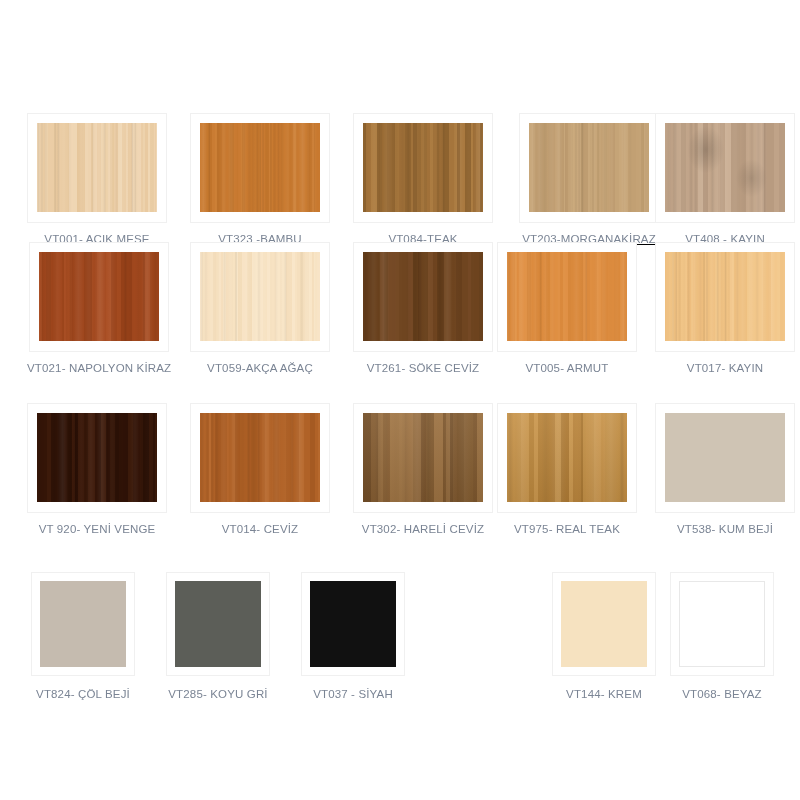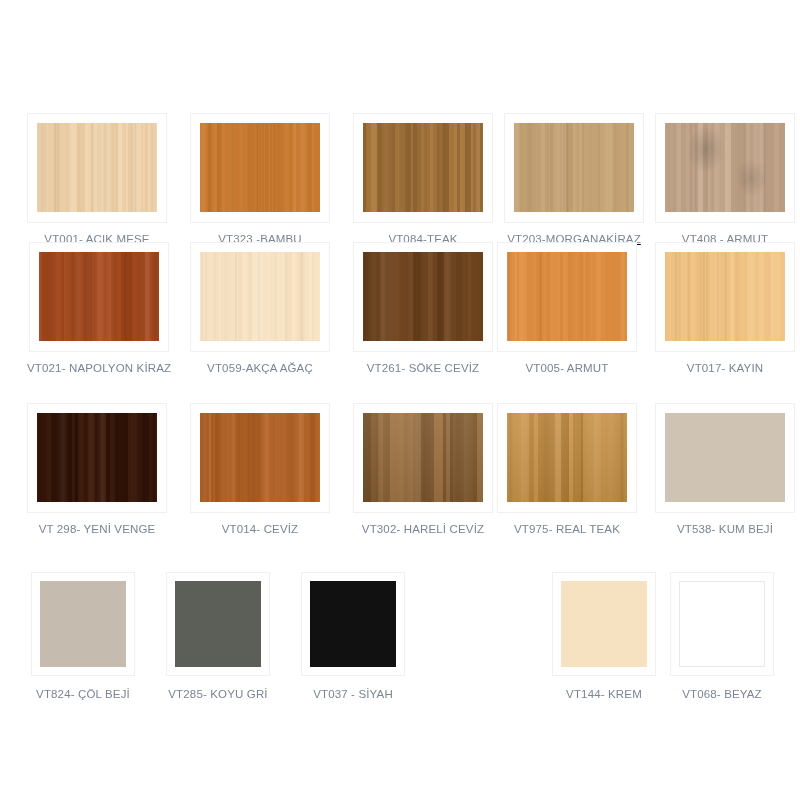--- a/index.html
+++ b/index.html
@@ -92,31 +92,31 @@
           <div class="swatch" style="background: linear-gradient(90deg, rgba(0, 0, 0, 0) 0%, rgba(255, 255, 255, 0.067) 3.25%, rgba(0, 0, 0, 0) 6.5%, rgba(0, 0, 0, 0) 6.5%, rgba(0, 0, 0, 0.075) 7.66%, rgba(0, 0, 0, 0) 8.82%, rgba(0, 0, 0, 0) 8.82%, rgba(0, 0, 0, 0.004) 11.06%, rgba(0, 0, 0, 0) 13.3%, rgba(0, 0, 0, 0) 13.3%, rgba(0, 0, 0, 0.035) 15.05%, rgba(0, 0, 0, 0) 16.8%, rgba(0, 0, 0, 0) 16.8%, rgba(255, 255, 255, 0.047) 19.79%, rgba(0, 0, 0, 0) 22.78%, rgba(0, 0, 0, 0) 22.78%, rgba(255, 255, 255, 0.06) 25.95%, rgba(0, 0, 0, 0) 29.11%, rgba(0, 0, 0, 0) 29.11%, rgba(0, 0, 0, 0.01) 31.22%, rgba(0, 0, 0, 0) 33.32%, rgba(0, 0, 0, 0) 33.32%, rgba(255, 255, 255, 0.05) 36.37%, rgba(0, 0, 0, 0) 39.42%, rgba(0, 0, 0, 0) 39.42%, rgba(0, 0, 0, 0.047) 41.01%, rgba(0, 0, 0, 0) 42.6%, rgba(0, 0, 0, 0) 42.6%, rgba(0, 0, 0, 0.035) 44.34%, rgba(0, 0, 0, 0) 46.09%, rgba(0, 0, 0, 0) 46.09%, rgba(0, 0, 0, 0.055) 47.58%, rgba(0, 0, 0, 0) 49.08%, rgba(0, 0, 0, 0) 49.08%, rgba(0, 0, 0, 0.08) 50.16%, rgba(0, 0, 0, 0) 51.25%, rgba(0, 0, 0, 0) 51.25%, rgba(0, 0, 0, 0.067) 52.56%, rgba(0, 0, 0, 0) 53.86%, rgba(0, 0, 0, 0) 53.86%, rgba(0, 0, 0, 0.02) 55.86%, rgba(0, 0, 0, 0) 57.86%, rgba(0, 0, 0, 0) 57.86%, rgba(0, 0, 0, 0.07) 59.08%, rgba(0, 0, 0, 0) 60.31%, rgba(0, 0, 0, 0) 60.31%, rgba(0, 0, 0, 0.03) 62.12%, rgba(0, 0, 0, 0) 63.94%, rgba(0, 0, 0, 0) 63.94%, rgba(0, 0, 0, 0.055) 65.42%, rgba(0, 0, 0, 0) 66.9%, rgba(0, 0, 0, 0) 66.9%, rgba(0, 0, 0, 0.04) 68.58%, rgba(0, 0, 0, 0) 70.27%, rgba(0, 0, 0, 0) 70.27%, rgba(255, 255, 255, 0.027) 72.98%, rgba(0, 0, 0, 0) 75.69%, rgba(0, 0, 0, 0) 75.69%, rgba(255, 255, 255, 0.06) 78.87%, rgba(0, 0, 0, 0) 82.05%, rgba(0, 0, 0, 0) 82.05%, rgba(255, 255, 255, 0.067) 85.33%, rgba(0, 0, 0, 0) 88.62%, rgba(0, 0, 0, 0) 88.62%, rgba(0, 0, 0, 0.047) 90.21%, rgba(0, 0, 0, 0) 91.81%, rgba(0, 0, 0, 0) 91.81%, rgba(255, 255, 255, 0.043) 94.74%, rgba(0, 0, 0, 0) 97.67%), linear-gradient(90deg, rgb(203, 125, 52) 0%, rgb(203, 125, 52) 3.2%, rgb(200, 121, 47) 3.2%, rgb(200, 121, 47) 5.26%, rgb(197, 119, 45) 5.26%, rgb(197, 119, 45) 7.68%, rgb(193, 116, 43) 7.68%, rgb(193, 116, 43) 10.36%, rgb(202, 124, 51) 10.36%, rgb(202, 124, 51) 12.8%, rgb(205, 128, 54) 12.8%, rgb(205, 128, 54) 14.42%, rgb(193, 116, 43) 14.42%, rgb(193, 116, 43) 16.13%, rgb(193, 116, 43) 16.13%, rgb(193, 116, 43) 18.37%, rgb(200, 121, 47) 18.37%, rgb(200, 121, 47) 20.58%, rgb(199, 120, 46) 20.58%, rgb(199, 120, 46) 22.1%, rgb(200, 121, 47) 22.1%, rgb(200, 121, 47) 23.4%, rgb(198, 120, 46) 23.4%, rgb(198, 120, 46) 25.38%, rgb(192, 116, 43) 25.38%, rgb(192, 116, 43) 28.43%, rgb(201, 122, 49) 28.43%, rgb(201, 122, 49) 30.72%, rgb(200, 121, 47) 30.72%, rgb(200, 121, 47) 31.85%, rgb(202, 123, 50) 31.85%, rgb(202, 123, 50) 34.05%, rgb(203, 125, 51) 34.05%, rgb(203, 125, 51) 35.18%, rgb(194, 117, 44) 35.18%, rgb(194, 117, 44) 37.68%, rgb(200, 121, 47) 37.68%, rgb(200, 121, 47) 39.6%, rgb(200, 121, 47) 39.6%, rgb(200, 121, 47) 41.58%, rgb(197, 119, 45) 41.58%, rgb(197, 119, 45) 43.76%, rgb(199, 121, 47) 43.76%, rgb(199, 121, 47) 47.31%, rgb(195, 118, 45) 47.31%, rgb(195, 118, 45) 49.44%, rgb(201, 123, 49) 49.44%, rgb(201, 123, 49) 51.07%, rgb(202, 123, 50) 51.07%, rgb(202, 123, 50) 52.44%, rgb(201, 122, 48) 52.44%, rgb(201, 122, 48) 54.4%, rgb(195, 118, 44) 54.4%, rgb(195, 118, 44) 57.09%, rgb(204, 127, 54) 57.09%, rgb(204, 127, 54) 58.74%, rgb(200, 122, 48) 58.74%, rgb(200, 122, 48) 61.09%, rgb(196, 118, 45) 61.09%, rgb(196, 118, 45) 63.38%, rgb(199, 120, 47) 63.38%, rgb(199, 120, 47) 66.34%, rgb(197, 119, 46) 66.34%, rgb(197, 119, 46) 68.08%, rgb(201, 123, 49) 68.08%, rgb(201, 123, 49) 70.61%, rgb(201, 123, 49) 70.61%, rgb(201, 123, 49) 74.26%, rgb(197, 119, 45) 74.26%, rgb(197, 119, 45) 77.49%, rgb(204, 126, 53) 77.49%, rgb(204, 126, 53) 78.6%, rgb(205, 128, 54) 78.6%, rgb(205, 128, 54) 80.2%, rgb(199, 120, 46) 80.2%, rgb(199, 120, 46) 81.48%, rgb(201, 123, 49) 81.48%, rgb(201, 123, 49) 84.9%, rgb(202, 124, 51) 84.9%, rgb(202, 124, 51) 87.84%, rgb(201, 123, 49) 87.84%, rgb(201, 123, 49) 89.03%, rgb(202, 124, 50) 89.03%, rgb(202, 124, 50) 90.73%, rgb(194, 117, 44) 90.73%, rgb(194, 117, 44) 93.63%, rgb(202, 124, 50) 93.63%, rgb(202, 124, 50) 94.63%, rgb(193, 116, 43) 94.63%, rgb(193, 116, 43) 95.65%, rgb(200, 121, 47) 95.65%, rgb(200, 121, 47) 98.6%, rgb(200, 121, 47) 100%);"></div>
         </div>
         <div class="label" style="color: rgb(122, 132, 148);">VT323 -BAMBU</div>
       </div>
       <div class="card-wrap" style="position: absolute; left: 353px;">
         <div class="card card-wood">
           <div class="swatch" style="background: linear-gradient(90deg, rgba(0, 0, 0, 0) 0%, rgba(0, 0, 0, 0.024) 2.78%, rgba(0, 0, 0, 0) 5.56%, rgba(0, 0, 0, 0) 5.56%, rgba(255, 255, 255, 0.03) 9.49%, rgba(0, 0, 0, 0) 13.42%, rgba(0, 0, 0, 0) 13.42%, rgba(0, 0, 0, 0.08) 15%, rgba(0, 0, 0, 0) 16.57%, rgba(0, 0, 0, 0) 16.57%, rgba(255, 255, 255, 0.043) 20.75%, rgba(0, 0, 0, 0) 24.93%, rgba(0, 0, 0, 0) 24.93%, rgba(0, 0, 0, 0.027) 27.67%, rgba(0, 0, 0, 0) 30.4%, rgba(0, 0, 0, 0) 30.4%, rgba(0, 0, 0, 0.027) 33.09%, rgba(0, 0, 0, 0) 35.78%, rgba(0, 0, 0, 0) 35.78%, rgba(0, 0, 0, 0.063) 37.68%, rgba(0, 0, 0, 0) 39.58%, rgba(0, 0, 0, 0) 39.58%, rgba(255, 255, 255, 0.024) 43.33%, rgba(0, 0, 0, 0) 47.09%, rgba(0, 0, 0, 0) 47.09%, rgba(255, 255, 255, 0.016) 50.66%, rgba(0, 0, 0, 0) 54.24%, rgba(0, 0, 0, 0) 54.24%, rgba(0, 0, 0, 0.01) 57.31%, rgba(0, 0, 0, 0) 60.39%, rgba(0, 0, 0, 0) 60.39%, rgba(0, 0, 0, 0.047) 62.61%, rgba(0, 0, 0, 0) 64.84%, rgba(0, 0, 0, 0) 64.84%, rgba(0, 0, 0, 0.06) 66.88%, rgba(0, 0, 0, 0) 68.93%, rgba(0, 0, 0, 0) 68.93%, rgba(255, 255, 255, 0.004) 72.33%, rgba(0, 0, 0, 0) 75.73%, rgba(0, 0, 0, 0) 75.73%, rgba(255, 255, 255, 0.05) 80.08%, rgba(0, 0, 0, 0) 84.42%, rgba(0, 0, 0, 0) 84.42%, rgba(255, 255, 255, 0.027) 88.3%, rgba(0, 0, 0, 0) 92.18%, rgba(0, 0, 0, 0) 92.18%, rgba(255, 255, 255, 0.075) 97.09%, rgba(0, 0, 0, 0) 100%), linear-gradient(90deg, rgb(142, 99, 47) 0%, rgb(142, 99, 47) 2.7%, rgb(163, 115, 58) 2.7%, rgb(163, 115, 58) 6.63%, rgb(174, 126, 66) 6.63%, rgb(174, 126, 66) 11.38%, rgb(143, 100, 48) 11.38%, rgb(143, 100, 48) 14.26%, rgb(154, 108, 53) 14.26%, rgb(154, 108, 53) 17.19%, rgb(155, 109, 54) 17.19%, rgb(155, 109, 54) 19.85%, rgb(148, 103, 50) 19.85%, rgb(148, 103, 50) 24.31%, rgb(145, 101, 49) 24.31%, rgb(145, 101, 49) 26.53%, rgb(164, 117, 59) 26.53%, rgb(164, 117, 59) 30.09%, rgb(157, 110, 55) 30.09%, rgb(157, 110, 55) 35.04%, rgb(145, 101, 49) 35.04%, rgb(145, 101, 49) 39.61%, rgb(160, 113, 57) 39.61%, rgb(160, 113, 57) 41.42%, rgb(139, 96, 45) 41.42%, rgb(139, 96, 45) 44.96%, rgb(152, 107, 53) 44.96%, rgb(152, 107, 53) 48.41%, rgb(162, 115, 58) 48.41%, rgb(162, 115, 58) 50.48%, rgb(153, 108, 53) 50.48%, rgb(153, 108, 53) 53.2%, rgb(161, 113, 57) 53.2%, rgb(161, 113, 57) 55.6%, rgb(173, 125, 66) 55.6%, rgb(173, 125, 66) 58.7%, rgb(161, 114, 58) 58.7%, rgb(161, 114, 58) 61.9%, rgb(151, 106, 52) 61.9%, rgb(151, 106, 52) 63.42%, rgb(156, 109, 54) 63.42%, rgb(156, 109, 54) 66.74%, rgb(142, 99, 47) 66.74%, rgb(142, 99, 47) 71.77%, rgb(165, 117, 60) 71.77%, rgb(165, 117, 60) 75.96%, rgb(171, 123, 64) 75.96%, rgb(171, 123, 64) 78.13%, rgb(144, 100, 48) 78.13%, rgb(144, 100, 48) 81.11%, rgb(169, 121, 63) 81.11%, rgb(169, 121, 63) 84.61%, rgb(142, 99, 47) 84.61%, rgb(142, 99, 47) 89.68%, rgb(171, 123, 64) 89.68%, rgb(171, 123, 64) 91.51%, rgb(157, 110, 55) 91.51%, rgb(157, 110, 55) 94.4%, rgb(166, 118, 61) 94.4%, rgb(166, 118, 61) 97.24%, rgb(141, 98, 46) 97.24%, rgb(141, 98, 46) 99.21%, rgb(151, 106, 52) 99.21%, rgb(151, 106, 52) 100%);"></div>
         </div>
         <div class="label" style="color: rgb(122, 132, 148);">VT084-TEAK</div>
       </div>
-      <div class="card-wrap" style="position: absolute; left: 504px; text-decoration: underline;">
+      <div class="card-wrap" style="position: absolute; left: 519px; text-decoration: underline;">
         <div class="card card-wood">
           <div class="swatch" style="background: linear-gradient(90deg, rgba(0, 0, 0, 0) 0%, rgba(255, 255, 255, 0.06) 3.18%, rgba(0, 0, 0, 0) 6.36%, rgba(0, 0, 0, 0) 6.36%, rgba(255, 255, 255, 0.043) 9.3%, rgba(0, 0, 0, 0) 12.24%, rgba(0, 0, 0, 0) 12.24%, rgba(0, 0, 0, 0.04) 13.93%, rgba(0, 0, 0, 0) 15.63%, rgba(0, 0, 0, 0) 15.63%, rgba(255, 255, 255, 0.04) 18.52%, rgba(0, 0, 0, 0) 21.4%, rgba(0, 0, 0, 0) 21.4%, rgba(255, 255, 255, 0.067) 24.68%, rgba(0, 0, 0, 0) 27.96%, rgba(0, 0, 0, 0) 27.96%, rgba(0, 0, 0, 0.016) 30.01%, rgba(0, 0, 0, 0) 32.07%, rgba(0, 0, 0, 0) 32.07%, rgba(255, 255, 255, 0.04) 34.92%, rgba(0, 0, 0, 0) 37.77%, rgba(0, 0, 0, 0) 37.77%, rgba(0, 0, 0, 0.063) 39.14%, rgba(0, 0, 0, 0) 40.5%, rgba(0, 0, 0, 0) 40.5%, rgba(0, 0, 0, 0.063) 41.85%, rgba(0, 0, 0, 0) 43.19%, rgba(0, 0, 0, 0) 43.19%, rgba(0, 0, 0, 0.067) 44.49%, rgba(0, 0, 0, 0) 45.79%, rgba(0, 0, 0, 0) 45.79%, rgba(255, 255, 255, 0.01) 48.25%, rgba(0, 0, 0, 0) 50.7%, rgba(0, 0, 0, 0) 50.7%, rgba(255, 255, 255, 0.035) 53.54%, rgba(0, 0, 0, 0) 56.38%, rgba(0, 0, 0, 0) 56.38%, rgba(0, 0, 0, 0.02) 58.38%, rgba(0, 0, 0, 0) 60.37%, rgba(0, 0, 0, 0) 60.37%, rgba(255, 255, 255, 0.035) 63.17%, rgba(0, 0, 0, 0) 65.97%, rgba(0, 0, 0, 0) 65.97%, rgba(255, 255, 255, 0.035) 68.79%, rgba(0, 0, 0, 0) 71.62%, rgba(0, 0, 0, 0) 71.62%, rgba(0, 0, 0, 0) 73.89%, rgba(0, 0, 0, 0) 76.16%, rgba(0, 0, 0, 0) 76.16%, rgba(255, 255, 255, 0.055) 79.24%, rgba(0, 0, 0, 0) 82.33%, rgba(0, 0, 0, 0) 82.33%, rgba(0, 0, 0, 0.024) 84.24%, rgba(0, 0, 0, 0) 86.15%, rgba(0, 0, 0, 0) 86.15%, rgba(255, 255, 255, 0) 88.45%, rgba(0, 0, 0, 0) 90.75%, rgba(0, 0, 0, 0) 90.75%, rgba(255, 255, 255, 0.016) 93.28%, rgba(0, 0, 0, 0) 95.81%, rgba(0, 0, 0, 0) 95.81%, rgba(0, 0, 0, 0.04) 97.48%, rgba(0, 0, 0, 0) 99.16%, rgba(0, 0, 0, 0) 99.16%, rgba(0, 0, 0, 0.035) 100.91%, rgba(0, 0, 0, 0) 100%, rgba(0, 0, 0, 0) 100%, rgba(0, 0, 0, 0.01) 102.1%, rgba(0, 0, 0, 0) 100%), linear-gradient(90deg, rgb(199, 166, 121) 0%, rgb(199, 166, 121) 3.65%, rgb(194, 160, 115) 3.65%, rgb(194, 160, 115) 5.38%, rgb(190, 156, 112) 5.38%, rgb(190, 156, 112) 7.4%, rgb(191, 157, 113) 7.4%, rgb(191, 157, 113) 9.53%, rgb(187, 154, 110) 9.53%, rgb(187, 154, 110) 13.04%, rgb(192, 158, 113) 13.04%, rgb(192, 158, 113) 16.18%, rgb(190, 156, 112) 16.18%, rgb(190, 156, 112) 19.11%, rgb(192, 158, 114) 19.11%, rgb(192, 158, 114) 22%, rgb(196, 162, 117) 22%, rgb(196, 162, 117) 25.52%, rgb(190, 156, 112) 25.52%, rgb(190, 156, 112) 29.18%, rgb(201, 168, 123) 29.18%, rgb(201, 168, 123) 30.24%, rgb(189, 155, 111) 30.24%, rgb(189, 155, 111) 32.54%, rgb(195, 161, 116) 32.54%, rgb(195, 161, 116) 34.71%, rgb(197, 164, 119) 34.71%, rgb(197, 164, 119) 36.58%, rgb(202, 169, 124) 36.58%, rgb(202, 169, 124) 40.08%, rgb(201, 168, 124) 40.08%, rgb(201, 168, 124) 43.08%, rgb(187, 154, 110) 43.08%, rgb(187, 154, 110) 45.38%, rgb(190, 156, 112) 45.38%, rgb(190, 156, 112) 48.8%, rgb(201, 168, 123) 48.8%, rgb(201, 168, 123) 50.54%, rgb(197, 164, 119) 50.54%, rgb(197, 164, 119) 52.35%, rgb(189, 156, 111) 52.35%, rgb(189, 156, 111) 53.9%, rgb(199, 166, 121) 53.9%, rgb(199, 166, 121) 57.02%, rgb(191, 158, 113) 57.02%, rgb(191, 158, 113) 58.25%, rgb(199, 165, 120) 58.25%, rgb(199, 165, 120) 60.16%, rgb(195, 161, 116) 60.16%, rgb(195, 161, 116) 62.17%, rgb(190, 157, 112) 62.17%, rgb(190, 157, 112) 64.66%, rgb(195, 161, 116) 64.66%, rgb(195, 161, 116) 67.46%, rgb(193, 159, 114) 67.46%, rgb(193, 159, 114) 70.13%, rgb(190, 156, 112) 70.13%, rgb(190, 156, 112) 71.32%, rgb(197, 164, 119) 71.32%, rgb(197, 164, 119) 74.61%, rgb(201, 168, 123) 74.61%, rgb(201, 168, 123) 78.11%, rgb(198, 164, 119) 78.11%, rgb(198, 164, 119) 79.41%, rgb(200, 167, 122) 79.41%, rgb(200, 167, 122) 82.24%, rgb(194, 160, 115) 82.24%, rgb(194, 160, 115) 84.74%, rgb(194, 160, 115) 84.74%, rgb(194, 160, 115) 86.06%, rgb(194, 160, 115) 86.06%, rgb(194, 160, 115) 89.44%, rgb(196, 162, 117) 89.44%, rgb(196, 162, 117) 93.04%, rgb(188, 155, 110) 93.04%, rgb(188, 155, 110) 96.17%, rgb(201, 168, 124) 96.17%, rgb(201, 168, 124) 97.99%, rgb(198, 165, 120) 97.99%, rgb(198, 165, 120) 100%);"></div>
         </div>
         <div class="label" style="color: rgb(122, 132, 148);">VT203-MORGANAKİRAZ</div>
       </div>
       <div class="card-wrap" style="position: absolute; left: 655px;">
         <div class="card card-wood">
           <div class="swatch" style="background: radial-gradient(22% 38% at 34% 30%, rgba(0, 0, 0, 0.16), rgba(0, 0, 0, 0) 70%), radial-gradient(18% 30% at 72% 62%, rgba(0, 0, 0, 0.12), rgba(0, 0, 0, 0) 72%), linear-gradient(90deg, rgba(0, 0, 0, 0) 0%, rgba(0, 0, 0, 0.04) 3%, rgba(0, 0, 0, 0) 5.99%, rgba(0, 0, 0, 0) 5.99%, rgba(0, 0, 0, 0.07) 8.15%, rgba(0, 0, 0, 0) 10.31%, rgba(0, 0, 0, 0) 10.31%, rgba(255, 255, 255, 0.027) 15.04%, rgba(0, 0, 0, 0) 19.77%, rgba(0, 0, 0, 0) 19.77%, rgba(0, 0, 0, 0.08) 21.77%, rgba(0, 0, 0, 0) 23.77%, rgba(0, 0, 0, 0) 23.77%, rgba(0, 0, 0, 0.08) 25.72%, rgba(0, 0, 0, 0) 27.67%, rgba(0, 0, 0, 0) 27.67%, rgba(255, 255, 255, 0.035) 32.61%, rgba(0, 0, 0, 0) 37.55%, rgba(0, 0, 0, 0) 37.55%, rgba(0, 0, 0, 0.075) 39.6%, rgba(0, 0, 0, 0) 41.66%, rgba(0, 0, 0, 0) 41.66%, rgba(255, 255, 255, 0.067) 47.46%, rgba(0, 0, 0, 0) 53.26%, rgba(0, 0, 0, 0) 53.26%, rgba(255, 255, 255, 0.027) 58%, rgba(0, 0, 0, 0) 62.74%, rgba(0, 0, 0, 0) 62.74%, rgba(0, 0, 0, 0.02) 66.22%, rgba(0, 0, 0, 0) 69.71%, rgba(0, 0, 0, 0) 69.71%, rgba(0, 0, 0, 0.055) 72.34%, rgba(0, 0, 0, 0) 74.98%, rgba(0, 0, 0, 0) 74.98%, rgba(0, 0, 0, 0.047) 77.72%, rgba(0, 0, 0, 0) 80.47%, rgba(0, 0, 0, 0) 80.47%, rgba(0, 0, 0, 0.075) 82.59%, rgba(0, 0, 0, 0) 84.7%), linear-gradient(90deg, rgb(193, 164, 137) 0%, rgb(193, 164, 137) 4.2%, rgb(191, 162, 135) 4.2%, rgb(191, 162, 135) 7.27%, rgb(196, 168, 141) 7.27%, rgb(196, 168, 141) 13.63%, rgb(184, 156, 129) 13.63%, rgb(184, 156, 129) 17.91%, rgb(193, 164, 137) 17.91%, rgb(193, 164, 137) 21.58%, rgb(193, 164, 137) 21.58%, rgb(193, 164, 137) 27.76%, rgb(202, 175, 149) 27.76%, rgb(202, 175, 149) 31.42%, rgb(181, 152, 126) 31.42%, rgb(181, 152, 126) 36.21%, rgb(196, 167, 140) 36.21%, rgb(196, 167, 140) 38.94%, rgb(198, 170, 143) 38.94%, rgb(198, 170, 143) 44.07%, rgb(193, 164, 137) 44.07%, rgb(193, 164, 137) 46.25%, rgb(187, 158, 131) 46.25%, rgb(187, 158, 131) 49.94%, rgb(204, 177, 151) 49.94%, rgb(204, 177, 151) 54.66%, rgb(184, 156, 129) 54.66%, rgb(184, 156, 129) 60.11%, rgb(182, 154, 127) 60.11%, rgb(182, 154, 127) 62.85%, rgb(184, 155, 128) 62.85%, rgb(184, 155, 128) 67.18%, rgb(196, 167, 140) 67.18%, rgb(196, 167, 140) 73.41%, rgb(197, 169, 142) 73.41%, rgb(197, 169, 142) 76.17%, rgb(200, 172, 146) 76.17%, rgb(200, 172, 146) 82.65%, rgb(185, 156, 130) 82.65%, rgb(185, 156, 130) 85.33%, rgb(184, 155, 128) 85.33%, rgb(184, 155, 128) 90.73%, rgb(192, 163, 136) 90.73%, rgb(192, 163, 136) 94.94%, rgb(185, 156, 130) 94.94%, rgb(185, 156, 130) 97.74%, rgb(185, 157, 130) 97.74%, rgb(185, 157, 130) 100%);"></div>
         </div>
-        <div class="label" style="color: rgb(122, 132, 148);">VT408 - ARMUT</div>
+        <div class="label" style="color: rgb(122, 132, 148);">VT408 - KAYIN</div>
       </div>
     </div>
     <div class="row row-wood" style="top: 242px;">
       <div class="card-wrap" style="position: absolute; left: 27px;">
         <div class="card card-wood">
           <div class="swatch" style="background: linear-gradient(90deg, rgba(0, 0, 0, 0) 0%, rgba(0, 0, 0, 0.06) 2.04%, rgba(0, 0, 0, 0) 4.09%, rgba(0, 0, 0, 0) 4.09%, rgba(255, 255, 255, 0.02) 7.83%, rgba(0, 0, 0, 0) 11.56%, rgba(0, 0, 0, 0) 11.56%, rgba(255, 255, 255, 0.035) 15.58%, rgba(0, 0, 0, 0) 19.59%, rgba(0, 0, 0, 0) 19.59%, rgba(0, 0, 0, 0.027) 22.24%, rgba(0, 0, 0, 0) 24.9%, rgba(0, 0, 0, 0) 24.9%, rgba(0, 0, 0, 0.075) 26.61%, rgba(0, 0, 0, 0) 28.33%, rgba(0, 0, 0, 0) 28.33%, rgba(255, 255, 255, 0.06) 32.88%, rgba(0, 0, 0, 0) 37.44%, rgba(0, 0, 0, 0) 37.44%, rgba(255, 255, 255, 0.047) 41.72%, rgba(0, 0, 0, 0) 46%, rgba(0, 0, 0, 0) 46%, rgba(255, 255, 255, 0.075) 50.89%, rgba(0, 0, 0, 0) 55.78%, rgba(0, 0, 0, 0) 55.78%, rgba(255, 255, 255, 0.043) 60%, rgba(0, 0, 0, 0) 64.23%, rgba(0, 0, 0, 0) 64.23%, rgba(0, 0, 0, 0.01) 67.22%, rgba(0, 0, 0, 0) 70.21%, rgba(0, 0, 0, 0) 70.21%, rgba(0, 0, 0, 0.067) 72.08%, rgba(0, 0, 0, 0) 73.94%, rgba(0, 0, 0, 0) 73.94%, rgba(0, 0, 0, 0.024) 76.7%, rgba(0, 0, 0, 0) 79.46%, rgba(0, 0, 0, 0) 79.46%, rgba(0, 0, 0, 0.024) 82.27%, rgba(0, 0, 0, 0) 85.08%, rgba(0, 0, 0, 0) 85.08%, rgba(255, 255, 255, 0.08) 90.04%, rgba(0, 0, 0, 0) 95%, rgba(0, 0, 0, 0) 95%, rgba(0, 0, 0, 0.05) 97.18%, rgba(0, 0, 0, 0) 99.36%, rgba(0, 0, 0, 0) 99.36%, rgba(0, 0, 0, 0.05) 101.55%, rgba(0, 0, 0, 0) 100%), linear-gradient(90deg, rgb(171, 80, 37) 0%, rgb(171, 80, 37) 2.61%, rgb(155, 68, 27) 2.61%, rgb(155, 68, 27) 5.96%, rgb(149, 65, 25) 5.96%, rgb(149, 65, 25) 10.15%, rgb(156, 68, 27) 10.15%, rgb(156, 68, 27) 11.87%, rgb(157, 69, 28) 11.87%, rgb(157, 69, 28) 14.58%, rgb(161, 71, 29) 14.58%, rgb(161, 71, 29) 19.5%, rgb(156, 69, 27) 19.5%, rgb(156, 69, 27) 21.14%, rgb(171, 79, 36) 21.14%, rgb(171, 79, 36) 22.7%, rgb(165, 75, 32) 22.7%, rgb(165, 75, 32) 27.88%, rgb(155, 68, 27) 27.88%, rgb(155, 68, 27) 29.93%, rgb(157, 69, 28) 29.93%, rgb(157, 69, 28) 34.27%, rgb(159, 70, 29) 34.27%, rgb(159, 70, 29) 37.63%, rgb(150, 65, 25) 37.63%, rgb(150, 65, 25) 41.09%, rgb(149, 64, 24) 41.09%, rgb(149, 64, 24) 44.58%, rgb(163, 73, 31) 44.58%, rgb(163, 73, 31) 48.49%, rgb(169, 78, 35) 48.49%, rgb(169, 78, 35) 53.57%, rgb(167, 76, 34) 53.57%, rgb(167, 76, 34) 55.78%, rgb(171, 80, 37) 55.78%, rgb(171, 80, 37) 60.19%, rgb(156, 69, 28) 60.19%, rgb(156, 69, 28) 65.25%, rgb(163, 74, 31) 65.25%, rgb(163, 74, 31) 68.21%, rgb(149, 64, 24) 68.21%, rgb(149, 64, 24) 72.64%, rgb(149, 64, 24) 72.64%, rgb(149, 64, 24) 77.83%, rgb(160, 71, 29) 77.83%, rgb(160, 71, 29) 82.79%, rgb(158, 70, 28) 82.79%, rgb(158, 70, 28) 86.26%, rgb(150, 65, 25) 86.26%, rgb(150, 65, 25) 88.28%, rgb(166, 76, 33) 88.28%, rgb(166, 76, 33) 92.85%, rgb(156, 69, 27) 92.85%, rgb(156, 69, 27) 98.12%, rgb(155, 68, 27) 98.12%, rgb(155, 68, 27) 100%);"></div>
         </div>
         <div class="label" style="color: rgb(122, 132, 148);">VT021- NAPOLYON KİRAZ</div>
       </div>
       <div class="card-wrap" style="position: absolute; left: 190px;">
@@ -142,21 +142,21 @@
           <div class="swatch" style="background: linear-gradient(90deg, rgba(0, 0, 0, 0) 0%, rgba(255, 255, 255, 0.024) 2.65%, rgba(0, 0, 0, 0) 5.3%, rgba(0, 0, 0, 0) 5.3%, rgba(0, 0, 0, 0.05) 6.79%, rgba(0, 0, 0, 0) 8.29%, rgba(0, 0, 0, 0) 8.29%, rgba(0, 0, 0, 0.08) 9.38%, rgba(0, 0, 0, 0) 10.47%, rgba(0, 0, 0, 0) 10.47%, rgba(0, 0, 0, 0.04) 12.18%, rgba(0, 0, 0, 0) 13.89%, rgba(0, 0, 0, 0) 13.89%, rgba(0, 0, 0, 0.016) 15.97%, rgba(0, 0, 0, 0) 18.05%, rgba(0, 0, 0, 0) 18.05%, rgba(0, 0, 0, 0.047) 19.64%, rgba(0, 0, 0, 0) 21.24%, rgba(0, 0, 0, 0) 21.24%, rgba(255, 255, 255, 0.063) 24.45%, rgba(0, 0, 0, 0) 27.66%, rgba(0, 0, 0, 0) 27.66%, rgba(0, 0, 0, 0.027) 29.51%, rgba(0, 0, 0, 0) 31.35%, rgba(0, 0, 0, 0) 31.35%, rgba(0, 0, 0, 0.075) 32.53%, rgba(0, 0, 0, 0) 33.71%, rgba(0, 0, 0, 0) 33.71%, rgba(0, 0, 0, 0.067) 35.02%, rgba(0, 0, 0, 0) 36.33%, rgba(0, 0, 0, 0) 36.33%, rgba(255, 255, 255, 0.06) 39.46%, rgba(0, 0, 0, 0) 42.59%, rgba(0, 0, 0, 0) 42.59%, rgba(0, 0, 0, 0.067) 43.88%, rgba(0, 0, 0, 0) 45.16%, rgba(0, 0, 0, 0) 45.16%, rgba(0, 0, 0, 0.016) 47.23%, rgba(0, 0, 0, 0) 49.29%, rgba(0, 0, 0, 0) 49.29%, rgba(0, 0, 0, 0.075) 50.48%, rgba(0, 0, 0, 0) 51.66%, rgba(0, 0, 0, 0) 51.66%, rgba(255, 255, 255, 0.08) 55.12%, rgba(0, 0, 0, 0) 58.59%, rgba(0, 0, 0, 0) 58.59%, rgba(0, 0, 0, 0.043) 60.25%, rgba(0, 0, 0, 0) 61.91%, rgba(0, 0, 0, 0) 61.91%, rgba(255, 255, 255, 0.06) 65.06%, rgba(0, 0, 0, 0) 68.21%, rgba(0, 0, 0, 0) 68.21%, rgba(255, 255, 255, 0.08) 71.67%, rgba(0, 0, 0, 0) 75.12%, rgba(0, 0, 0, 0) 75.12%, rgba(0, 0, 0, 0.035) 76.88%, rgba(0, 0, 0, 0) 78.63%, rgba(0, 0, 0, 0) 78.63%, rgba(255, 255, 255, 0.067) 81.93%, rgba(0, 0, 0, 0) 85.23%, rgba(0, 0, 0, 0) 85.23%, rgba(255, 255, 255, 0.08) 88.7%, rgba(0, 0, 0, 0) 92.17%, rgba(0, 0, 0, 0) 92.17%, rgba(255, 255, 255, 0.02) 94.77%, rgba(0, 0, 0, 0) 97.37%, rgba(0, 0, 0, 0) 97.37%, rgba(255, 255, 255, 0.03) 100.09%, rgba(0, 0, 0, 0) 100%), linear-gradient(90deg, rgb(238, 191, 128) 0%, rgb(238, 191, 128) 1.19%, rgb(239, 192, 129) 1.19%, rgb(239, 192, 129) 3.63%, rgb(240, 195, 132) 3.63%, rgb(240, 195, 132) 5.43%, rgb(243, 200, 140) 5.43%, rgb(243, 200, 140) 7.35%, rgb(239, 192, 129) 7.35%, rgb(239, 192, 129) 9.43%, rgb(240, 194, 132) 9.43%, rgb(240, 194, 132) 10.49%, rgb(239, 193, 130) 10.49%, rgb(239, 193, 130) 13.34%, rgb(241, 197, 135) 13.34%, rgb(241, 197, 135) 16.62%, rgb(242, 198, 137) 16.62%, rgb(242, 198, 137) 18.73%, rgb(238, 190, 127) 18.73%, rgb(238, 190, 127) 21.7%, rgb(241, 196, 134) 21.7%, rgb(241, 196, 134) 23.21%, rgb(239, 192, 129) 23.21%, rgb(239, 192, 129) 24.9%, rgb(237, 190, 126) 24.9%, rgb(237, 190, 126) 27.33%, rgb(238, 190, 127) 27.33%, rgb(238, 190, 127) 30.98%, rgb(237, 189, 125) 30.98%, rgb(237, 189, 125) 33.4%, rgb(240, 194, 132) 33.4%, rgb(240, 194, 132) 35.97%, rgb(239, 192, 128) 35.97%, rgb(239, 192, 128) 37.8%, rgb(240, 194, 131) 37.8%, rgb(240, 194, 131) 39.54%, rgb(239, 192, 129) 39.54%, rgb(239, 192, 129) 41.6%, rgb(242, 198, 137) 41.6%, rgb(242, 198, 137) 42.8%, rgb(243, 201, 141) 42.8%, rgb(243, 201, 141) 44.27%, rgb(241, 197, 136) 44.27%, rgb(241, 197, 136) 47.05%, rgb(240, 194, 131) 47.05%, rgb(240, 194, 131) 50.32%, rgb(240, 194, 131) 50.32%, rgb(240, 194, 131) 52.31%, rgb(237, 190, 126) 52.31%, rgb(237, 190, 126) 54.1%, rgb(241, 196, 134) 54.1%, rgb(241, 196, 134) 55.93%, rgb(243, 200, 140) 55.93%, rgb(243, 200, 140) 57.57%, rgb(238, 191, 128) 57.57%, rgb(238, 191, 128) 58.86%, rgb(240, 194, 132) 58.86%, rgb(240, 194, 132) 61.78%, rgb(239, 193, 130) 61.78%, rgb(239, 193, 130) 64.85%, rgb(238, 192, 128) 64.85%, rgb(238, 192, 128) 67.99%, rgb(242, 200, 139) 67.99%, rgb(242, 200, 139) 70.91%, rgb(242, 198, 137) 70.91%, rgb(242, 198, 137) 74.53%, rgb(242, 199, 138) 74.53%, rgb(242, 199, 138) 76.71%, rgb(243, 200, 140) 76.71%, rgb(243, 200, 140) 77.81%, rgb(243, 200, 140) 77.81%, rgb(243, 200, 140) 81.39%, rgb(240, 194, 131) 81.39%, rgb(240, 194, 131) 83.59%, rgb(240, 194, 131) 83.59%, rgb(240, 194, 131) 85.94%, rgb(239, 192, 129) 85.94%, rgb(239, 192, 129) 88.09%, rgb(243, 200, 140) 88.09%, rgb(243, 200, 140) 90.44%, rgb(243, 200, 140) 90.44%, rgb(243, 200, 140) 93.5%, rgb(243, 201, 141) 93.5%, rgb(243, 201, 141) 96.06%, rgb(241, 196, 134) 96.06%, rgb(241, 196, 134) 98.9%, rgb(242, 197, 136) 98.9%, rgb(242, 197, 136) 100%);"></div>
         </div>
         <div class="label" style="color: rgb(122, 132, 148);">VT017- KAYIN</div>
       </div>
     </div>
     <div class="row row-wood" style="top: 403px;">
       <div class="card-wrap" style="position: absolute; left: 27px;">
         <div class="card card-wood">
           <div class="swatch" style="background: linear-gradient(90deg, rgba(0, 0, 0, 0) 0%, rgba(0, 0, 0, 0.016) 2.94%, rgba(0, 0, 0, 0) 5.87%, rgba(0, 0, 0, 0) 5.87%, rgba(0, 0, 0, 0.004) 9.06%, rgba(0, 0, 0, 0) 12.24%, rgba(0, 0, 0, 0) 12.24%, rgba(0, 0, 0, 0.055) 14.36%, rgba(0, 0, 0, 0) 16.48%, rgba(0, 0, 0, 0) 16.48%, rgba(255, 255, 255, 0.075) 21.39%, rgba(0, 0, 0, 0) 26.29%, rgba(0, 0, 0, 0) 26.29%, rgba(0, 0, 0, 0.075) 27.96%, rgba(0, 0, 0, 0) 29.63%, rgba(0, 0, 0, 0) 29.63%, rgba(0, 0, 0, 0.07) 31.44%, rgba(0, 0, 0, 0) 33.25%, rgba(0, 0, 0, 0) 33.25%, rgba(255, 255, 255, 0.02) 36.93%, rgba(0, 0, 0, 0) 40.62%, rgba(0, 0, 0, 0) 40.62%, rgba(255, 255, 255, 0.047) 44.92%, rgba(0, 0, 0, 0) 49.22%, rgba(0, 0, 0, 0) 49.22%, rgba(255, 255, 255, 0.07) 53.99%, rgba(0, 0, 0, 0) 58.76%, rgba(0, 0, 0, 0) 58.76%, rgba(255, 255, 255, 0.024) 62.55%, rgba(0, 0, 0, 0) 66.33%, rgba(0, 0, 0, 0) 66.33%, rgba(0, 0, 0, 0.02) 69.18%, rgba(0, 0, 0, 0) 72.04%, rgba(0, 0, 0, 0) 72.04%, rgba(0, 0, 0, 0.027) 74.76%, rgba(0, 0, 0, 0) 77.48%, rgba(0, 0, 0, 0) 77.48%, rgba(255, 255, 255, 0.04) 81.6%, rgba(0, 0, 0, 0) 85.72%, rgba(0, 0, 0, 0) 85.72%, rgba(0, 0, 0, 0.075) 87.38%, rgba(0, 0, 0, 0) 89.05%, rgba(0, 0, 0, 0) 89.05%, rgba(255, 255, 255, 0.01) 92.57%, rgba(0, 0, 0, 0) 96.09%, rgba(0, 0, 0, 0) 96.09%, rgba(0, 0, 0, 0.008) 99.2%, rgba(0, 0, 0, 0) 100%), linear-gradient(90deg, rgb(52, 21, 7) 0%, rgb(52, 21, 7) 1.53%, rgb(51, 20, 7) 1.53%, rgb(51, 20, 7) 5.57%, rgb(52, 21, 7) 5.57%, rgb(52, 21, 7) 8.26%, rgb(60, 26, 10) 8.26%, rgb(60, 26, 10) 12.04%, rgb(46, 18, 6) 12.04%, rgb(46, 18, 6) 17.29%, rgb(43, 16, 5) 17.29%, rgb(43, 16, 5) 22.46%, rgb(48, 18, 6) 22.46%, rgb(48, 18, 6) 25.05%, rgb(44, 17, 5) 25.05%, rgb(44, 17, 5) 29.18%, rgb(59, 25, 10) 29.18%, rgb(59, 25, 10) 31.4%, rgb(41, 15, 5) 31.4%, rgb(41, 15, 5) 34.43%, rgb(59, 25, 10) 34.43%, rgb(59, 25, 10) 39.38%, rgb(52, 21, 7) 39.38%, rgb(52, 21, 7) 42.44%, rgb(63, 27, 11) 42.44%, rgb(63, 27, 11) 46.81%, rgb(63, 27, 11) 46.81%, rgb(63, 27, 11) 48.43%, rgb(49, 19, 7) 48.43%, rgb(49, 19, 7) 52.94%, rgb(62, 27, 11) 52.94%, rgb(62, 27, 11) 57.2%, rgb(45, 17, 6) 57.2%, rgb(45, 17, 6) 61.17%, rgb(53, 22, 8) 61.17%, rgb(53, 22, 8) 65.38%, rgb(42, 16, 5) 65.38%, rgb(42, 16, 5) 68.04%, rgb(47, 18, 6) 68.04%, rgb(47, 18, 6) 71.32%, rgb(46, 17, 6) 71.32%, rgb(46, 17, 6) 75.55%, rgb(60, 26, 10) 75.55%, rgb(60, 26, 10) 79.89%, rgb(52, 21, 8) 79.89%, rgb(52, 21, 8) 84.22%, rgb(50, 19, 7) 84.22%, rgb(50, 19, 7) 85.7%, rgb(54, 22, 8) 85.7%, rgb(54, 22, 8) 88.7%, rgb(42, 16, 5) 88.7%, rgb(42, 16, 5) 93.22%, rgb(54, 22, 8) 93.22%, rgb(54, 22, 8) 96.86%, rgb(45, 17, 6) 96.86%, rgb(45, 17, 6) 98.5%, rgb(55, 23, 8) 98.5%, rgb(55, 23, 8) 100%);"></div>
         </div>
-        <div class="label" style="color: rgb(122, 132, 148);">VT 298- YENİ VENGE</div>
+        <div class="label" style="color: rgb(122, 132, 148);">VT 920- YENİ VENGE</div>
       </div>
       <div class="card-wrap" style="position: absolute; left: 190px;">
         <div class="card card-wood">
           <div class="swatch" style="background: linear-gradient(90deg, rgba(0, 0, 0, 0) 0%, rgba(0, 0, 0, 0.06) 2.01%, rgba(0, 0, 0, 0) 4.03%, rgba(0, 0, 0, 0) 4.03%, rgba(0, 0, 0, 0.055) 6.16%, rgba(0, 0, 0, 0) 8.3%, rgba(0, 0, 0, 0) 8.3%, rgba(0, 0, 0, 0.067) 10.14%, rgba(0, 0, 0, 0) 11.98%, rgba(0, 0, 0, 0) 11.98%, rgba(0, 0, 0, 0.063) 13.94%, rgba(0, 0, 0, 0) 15.89%, rgba(0, 0, 0, 0) 15.89%, rgba(255, 255, 255, 0.035) 19.97%, rgba(0, 0, 0, 0) 24.05%, rgba(0, 0, 0, 0) 24.05%, rgba(255, 255, 255, 0.047) 28.36%, rgba(0, 0, 0, 0) 32.67%, rgba(0, 0, 0, 0) 32.67%, rgba(0, 0, 0, 0.01) 35.71%, rgba(0, 0, 0, 0) 38.75%, rgba(0, 0, 0, 0) 38.75%, rgba(0, 0, 0, 0.075) 40.43%, rgba(0, 0, 0, 0) 42.1%, rgba(0, 0, 0, 0) 42.1%, rgba(0, 0, 0, 0.035) 44.64%, rgba(0, 0, 0, 0) 47.18%, rgba(0, 0, 0, 0) 47.18%, rgba(0, 0, 0, 0.075) 48.84%, rgba(0, 0, 0, 0) 50.5%, rgba(0, 0, 0, 0) 50.5%, rgba(255, 255, 255, 0.055) 54.94%, rgba(0, 0, 0, 0) 59.37%, rgba(0, 0, 0, 0) 59.37%, rgba(255, 255, 255, 0.047) 63.68%, rgba(0, 0, 0, 0) 67.99%, rgba(0, 0, 0, 0) 67.99%, rgba(255, 255, 255, 0.01) 71.53%, rgba(0, 0, 0, 0) 75.08%, rgba(0, 0, 0, 0) 75.08%, rgba(0, 0, 0, 0.075) 76.75%, rgba(0, 0, 0, 0) 78.42%, rgba(0, 0, 0, 0) 78.42%, rgba(255, 255, 255, 0.06) 82.98%, rgba(0, 0, 0, 0) 87.54%, rgba(0, 0, 0, 0) 87.54%, rgba(255, 255, 255, 0) 90.83%, rgba(0, 0, 0, 0) 94.12%), linear-gradient(90deg, rgb(173, 96, 38) 0%, rgb(173, 96, 38) 1.41%, rgb(178, 100, 41) 1.41%, rgb(178, 100, 41) 4.9%, rgb(176, 98, 39) 4.9%, rgb(176, 98, 39) 7.09%, rgb(187, 109, 49) 7.09%, rgb(187, 109, 49) 9.33%, rgb(174, 96, 38) 9.33%, rgb(174, 96, 38) 12.81%, rgb(166, 90, 34) 12.81%, rgb(166, 90, 34) 17.14%, rgb(171, 94, 37) 17.14%, rgb(171, 94, 37) 22.24%, rgb(179, 101, 42) 22.24%, rgb(179, 101, 42) 24.51%, rgb(175, 97, 38) 24.51%, rgb(175, 97, 38) 26.94%, rgb(178, 100, 41) 26.94%, rgb(178, 100, 41) 29.53%, rgb(165, 89, 33) 29.53%, rgb(165, 89, 33) 33.09%, rgb(169, 93, 35) 33.09%, rgb(169, 93, 35) 36.59%, rgb(171, 94, 36) 36.59%, rgb(171, 94, 36) 40.88%, rgb(168, 91, 35) 40.88%, rgb(168, 91, 35) 42.68%, rgb(165, 90, 33) 42.68%, rgb(165, 90, 33) 47.35%, rgb(172, 95, 37) 47.35%, rgb(172, 95, 37) 51.68%, rgb(176, 98, 39) 51.68%, rgb(176, 98, 39) 53.91%, rgb(182, 104, 44) 53.91%, rgb(182, 104, 44) 57.81%, rgb(177, 99, 40) 57.81%, rgb(177, 99, 40) 61.02%, rgb(172, 95, 37) 61.02%, rgb(172, 95, 37) 65.67%, rgb(176, 98, 39) 65.67%, rgb(176, 98, 39) 67.7%, rgb(178, 100, 41) 67.7%, rgb(178, 100, 41) 71.95%, rgb(172, 95, 37) 71.95%, rgb(172, 95, 37) 75.95%, rgb(178, 100, 41) 75.95%, rgb(178, 100, 41) 77.72%, rgb(175, 97, 38) 77.72%, rgb(175, 97, 38) 82.23%, rgb(184, 106, 46) 82.23%, rgb(184, 106, 46) 87.07%, rgb(176, 98, 39) 87.07%, rgb(176, 98, 39) 91.74%, rgb(165, 90, 34) 91.74%, rgb(165, 90, 34) 95.56%, rgb(176, 98, 39) 95.56%, rgb(176, 98, 39) 98.06%, rgb(183, 105, 45) 98.06%, rgb(183, 105, 45) 100%);"></div>
         </div>
         <div class="label" style="color: rgb(122, 132, 148);">VT014- CEVİZ</div>
       </div>
       <div class="card-wrap" style="position: absolute; left: 353px;">
         <div class="card card-wood">
           <div class="swatch" style="background: linear-gradient(178deg, rgba(255, 255, 255, 0.07), rgba(0, 0, 0, 0.08)), linear-gradient(90deg, rgba(0, 0, 0, 0) 0%, rgba(255, 255, 255, 0.004) 4.87%, rgba(0, 0, 0, 0) 9.75%, rgba(0, 0, 0, 0) 9.75%, rgba(0, 0, 0, 0.06) 12.71%, rgba(0, 0, 0, 0) 15.66%, rgba(0, 0, 0, 0) 15.66%, rgba(0, 0, 0, 0.027) 19.57%, rgba(0, 0, 0, 0) 23.47%, rgba(0, 0, 0, 0) 23.47%, rgba(0, 0, 0, 0.02) 27.64%, rgba(0, 0, 0, 0) 31.82%, rgba(0, 0, 0, 0) 31.82%, rgba(0, 0, 0, 0.047) 35.14%, rgba(0, 0, 0, 0) 38.46%, rgba(0, 0, 0, 0) 38.46%, rgba(255, 255, 255, 0.06) 45.04%, rgba(0, 0, 0, 0) 51.62%, rgba(0, 0, 0, 0) 51.62%, rgba(0, 0, 0, 0.06) 54.52%, rgba(0, 0, 0, 0) 57.41%, rgba(0, 0, 0, 0) 57.41%, rgba(0, 0, 0, 0.004) 62.08%, rgba(0, 0, 0, 0) 66.74%, rgba(0, 0, 0, 0) 66.74%, rgba(255, 255, 255, 0.035) 72.56%, rgba(0, 0, 0, 0) 78.38%, rgba(0, 0, 0, 0) 78.38%, rgba(255, 255, 255, 0.04) 84.43%, rgba(0, 0, 0, 0) 90.49%, rgba(0, 0, 0, 0) 90.49%, rgba(0, 0, 0, 0.01) 94.88%, rgba(0, 0, 0, 0) 99.28%), linear-gradient(90deg, rgb(115, 78, 39) 0%, rgb(115, 78, 39) 6.68%, rgb(133, 93, 50) 6.68%, rgb(133, 93, 50) 12.38%, rgb(154, 112, 65) 12.38%, rgb(154, 112, 65) 16.33%, rgb(142, 101, 56) 16.33%, rgb(142, 101, 56) 20.07%, rgb(142, 100, 55) 20.07%, rgb(142, 100, 55) 22.81%, rgb(161, 118, 69) 22.81%, rgb(161, 118, 69) 30.13%, rgb(163, 120, 71) 30.13%, rgb(163, 120, 71) 35.04%, rgb(159, 116, 68) 35.04%, rgb(159, 116, 68) 41.46%, rgb(148, 106, 60) 41.46%, rgb(148, 106, 60) 48.12%, rgb(123, 84, 44) 48.12%, rgb(123, 84, 44) 52.52%, rgb(131, 92, 49) 52.52%, rgb(131, 92, 49) 59.46%, rgb(157, 114, 66) 59.46%, rgb(157, 114, 66) 66.51%, rgb(126, 87, 45) 66.51%, rgb(126, 87, 45) 69.24%, rgb(147, 105, 59) 69.24%, rgb(147, 105, 59) 72.34%, rgb(116, 79, 40) 72.34%, rgb(116, 79, 40) 74.88%, rgb(128, 89, 47) 74.88%, rgb(128, 89, 47) 78.74%, rgb(124, 86, 44) 78.74%, rgb(124, 86, 44) 84.46%, rgb(132, 93, 49) 84.46%, rgb(132, 93, 49) 91.76%, rgb(127, 88, 46) 91.76%, rgb(127, 88, 46) 94.98%, rgb(154, 112, 64) 94.98%, rgb(154, 112, 64) 100%);"></div>

